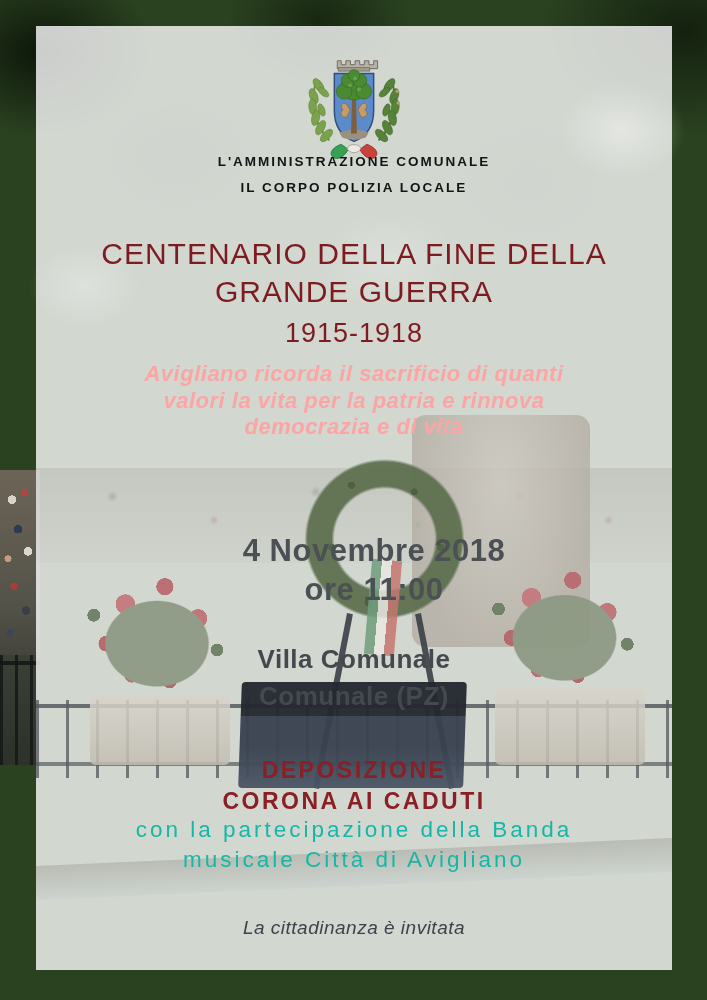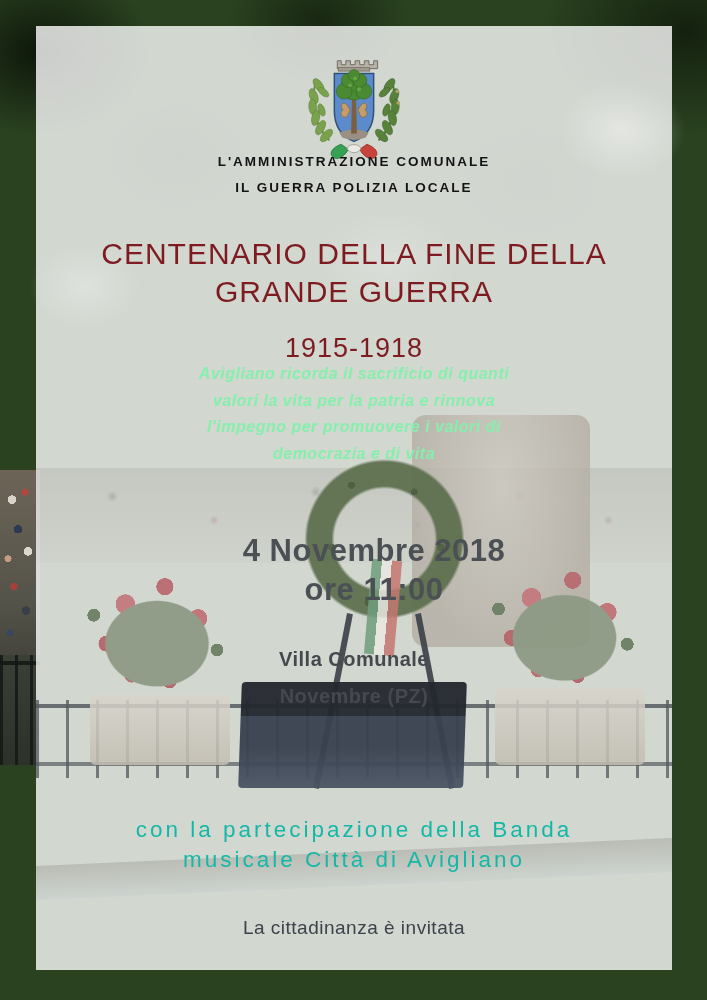--- a/index.html
+++ b/index.html
@@ -91,28 +91,28 @@
   .mut-flowers-right{left:482px;top:545px;width:165px;height:160px;}
   .mut-band{left:36px;top:852px;width:636px;height:34px;opacity:.8;transform:skewY(-2.5deg);
     background:linear-gradient(180deg,rgba(150,150,140,.5),rgba(175,190,195,.2));}
   
   .content,.content>div,.content>svg{position:absolute;}
   .content{inset:0;}
   .band{left:36px;right:35px;text-align:center;}
   .crest{left:0;right:0;top:48px;margin:0 auto;display:block;}
   .org{top:149px;font-size:13.5px;font-weight:bold;letter-spacing:2px;line-height:26px;color:#141414;}
   .title{top:235px;font-size:30px;font-weight:normal;letter-spacing:1px;line-height:38px;color:#7d1b20;}
-  .title .years{font-size:27px;margin-top:18px;}
-  .motto{top:361px;font-size:16px;font-weight:bold;font-style:italic;letter-spacing:.5px;
-    line-height:26.5px;color:#86efac;}
+  .title .years{font-size:27px;margin-top:3px;}
+  .motto{top:361px;font-size:22px;font-weight:bold;font-style:italic;letter-spacing:.5px;
+    line-height:26.5px;color:#fca5a5;}
   .schedule{top:531px;font-size:31px;font-weight:bold;letter-spacing:.5px;line-height:39px;color:#4b5054;padding-left:40px;}
-  .venue{top:641px;font-size:20px;font-weight:bold;letter-spacing:.5px;line-height:37px;color:#45494e;}
+  .venue{top:641px;font-size:26px;font-weight:bold;letter-spacing:.5px;line-height:37px;color:#45494e;}
   .ceremony{top:755px;font-size:23px;font-weight:bold;letter-spacing:2.5px;line-height:31px;color:#8a2026;}
   .participation{top:815px;font-size:22.5px;font-weight:normal;letter-spacing:3px;line-height:30px;color:#14b8a6;}
-  .invite{top:917px;font-size:19px;letter-spacing:.5px;color:#3c434b;}
+  .invite{top:917px;font-size:19px;letter-spacing:.5px;color:#3c434b;font-style:italic;}
 </style>
 </head>
 <body>
 
 <div class="canvas">
 
   <div class="photo">
     <div class="ph-base"></div>
     <div class="ph-canopy"></div>
     <div class="ph-crowd-left"></div>
@@ -197,46 +197,49 @@
           <circle cx="110" cy="56" r="1.8"></circle>
         </g>
 
       <path d="M52,98 C43,101 38,108 45,112 C51,114 57,108 59,103 Z" fill="#37a052" stroke="#1f7038" stroke-width=".8"></path>
       <path d="M78,98 C87,101 92,108 85,112 C79,114 73,108 71,103 Z" fill="#c8433c" stroke="#8f2a26" stroke-width=".8"></path>
       <path d="M58,102 C60,108 70,108 72,102 C70,97 60,97 58,102 Z" fill="#ece9e4" stroke="#9a968e" stroke-width=".8"></path>
     </svg>
 
     <div class="band org">
       <div>L'AMMINISTRAZIONE COMUNALE</div>
-      <div>IL GUERRA POLIZIA LOCALE</div>
+      <div>IL CORPO POLIZIA LOCALE</div>
     </div>
 
     <div class="band title">
       <div>CENTENARIO DELLA FINE DELLA</div>
       <div>GRANDE GUERRA</div>
       <div class="years">1915-1918</div>
     </div>
 
     <div class="band motto">
       <div>Avigliano ricorda il sacrificio di quanti</div>
       <div>valori la vita per la patria e rinnova</div>
-      <div>l'impegno per promuovere i valori di</div>
       <div>democrazia e di vita</div>
     </div>
 
     <div class="band schedule">
       <div>4 Novembre 2018</div>
       <div>ore 11:00</div>
     </div>
 
     <div class="band venue">
       <div>Villa Comunale</div>
-      <div>Novembre (PZ)</div>
-    </div>
-
+      <div>Comunale (PZ)</div>
+    </div>
+
+    <div class="band ceremony">
+      <div>DEPOSIZIONE</div>
+      <div>CORONA AI CADUTI</div>
+    </div>
 
     <div class="band participation">
       <div>con la partecipazione della Banda</div>
       <div>musicale Città di Avigliano</div>
     </div>
 
     <div class="band invite">La cittadinanza è invitata</div>
 
   </div>
 </div>

